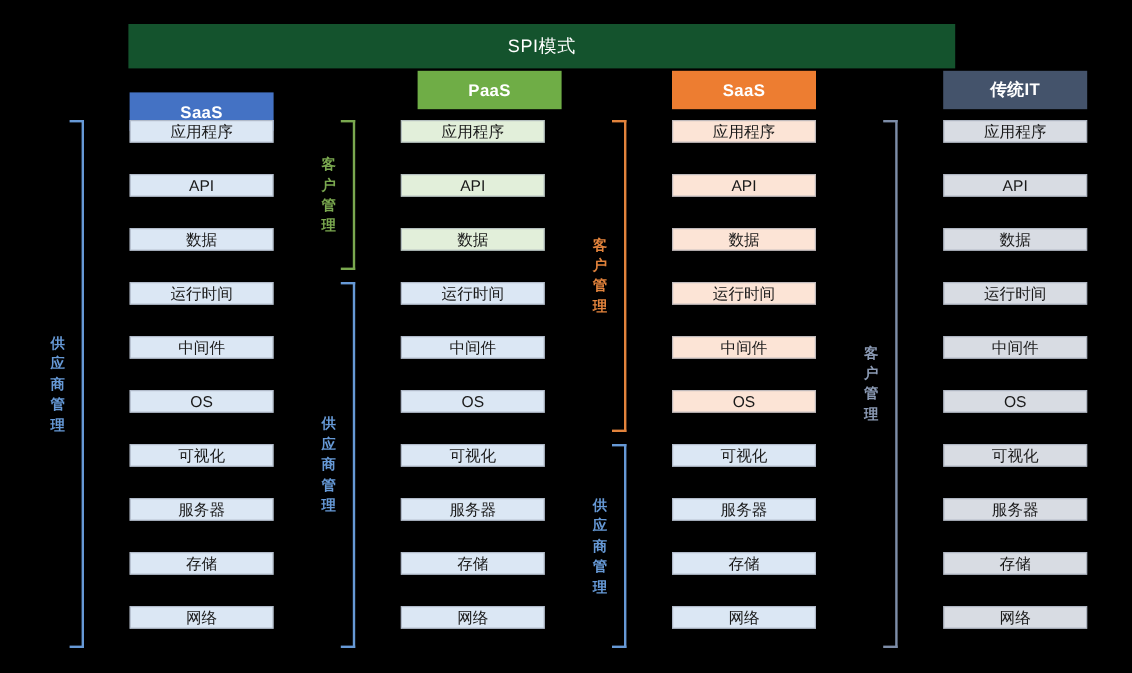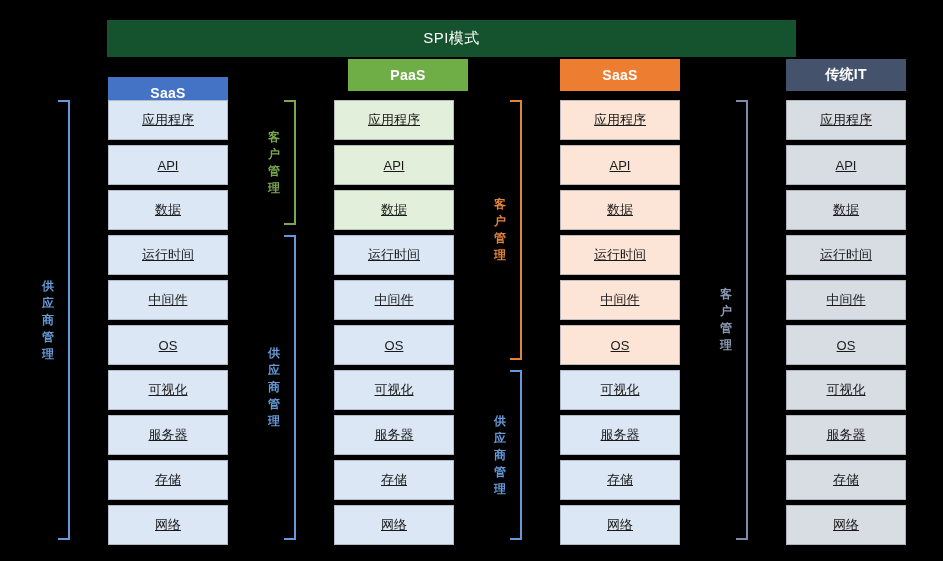--- a/index.html
+++ b/index.html
@@ -27,25 +27,24 @@
     position: absolute;
     height: 32px; width: 120px;
     display: flex; align-items: center; justify-content: center;
     color: #ffffff; font-size: 14px; font-weight: bold;
     letter-spacing: .3px;
   }
 
   
   .box {
     position: absolute;
-    width: 120px; height: 40px;
+    width: 120px; height: 19px;
     display: flex; align-items: center; justify-content: center;
     font-size: 13px; color: #1a1a1a;
     border: 1px solid rgba(140,150,165,.55);
-    text-decoration: underline;
   }
   .b-blue  { background: #dbe7f4; }
   .b-green { background: #e2efda; }
   .b-peach { background: #fce4d6; }
   .b-gray  { background: #d8dce3; }
 
   
   .bracket {
     position: absolute;
     width: 12px;

